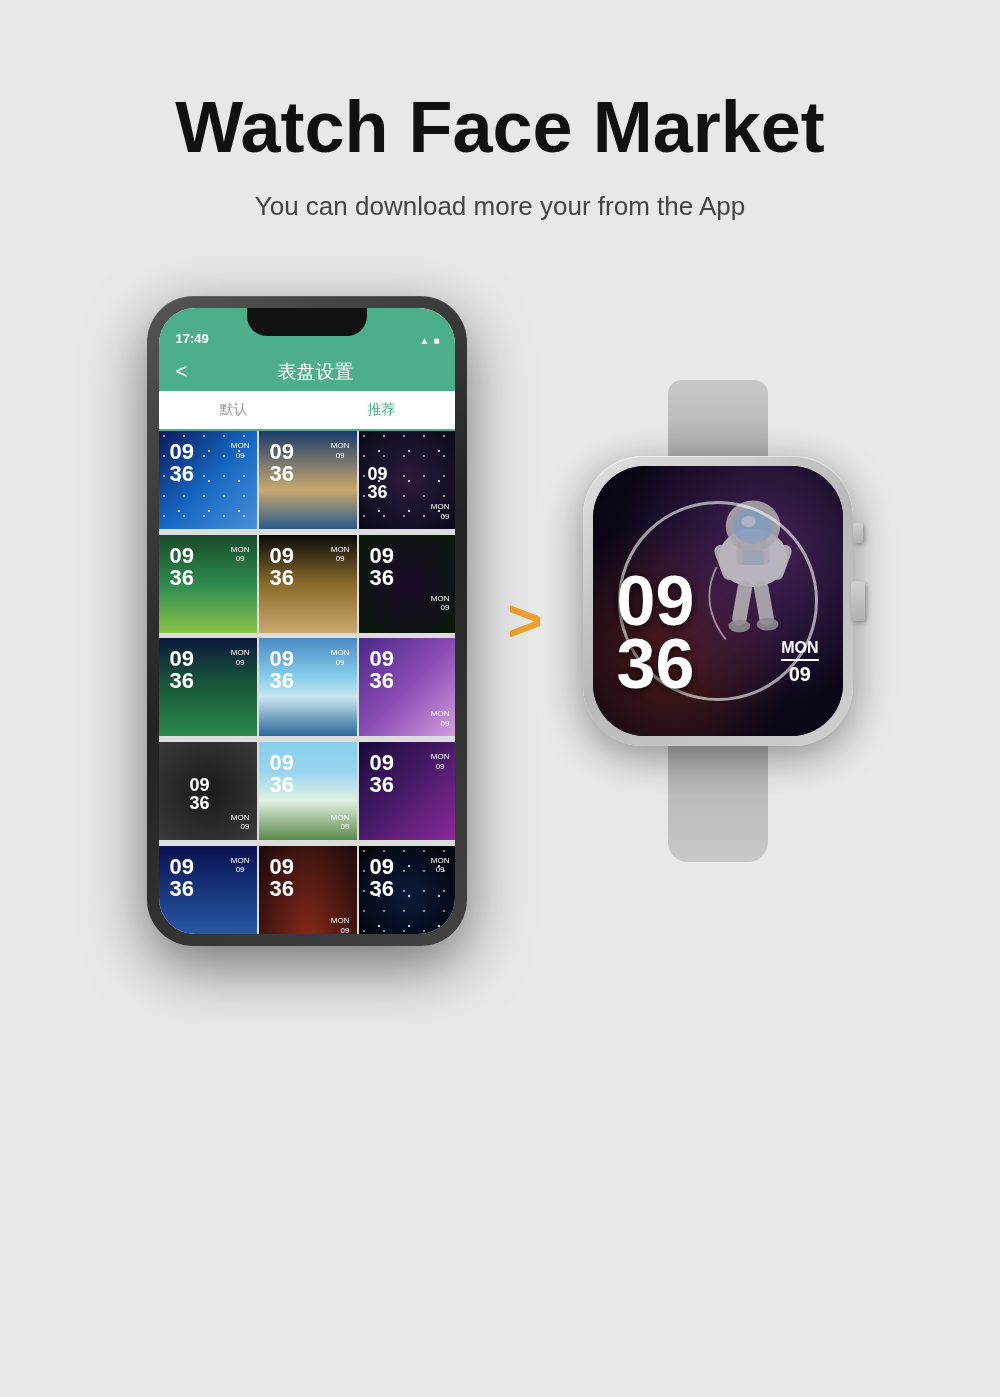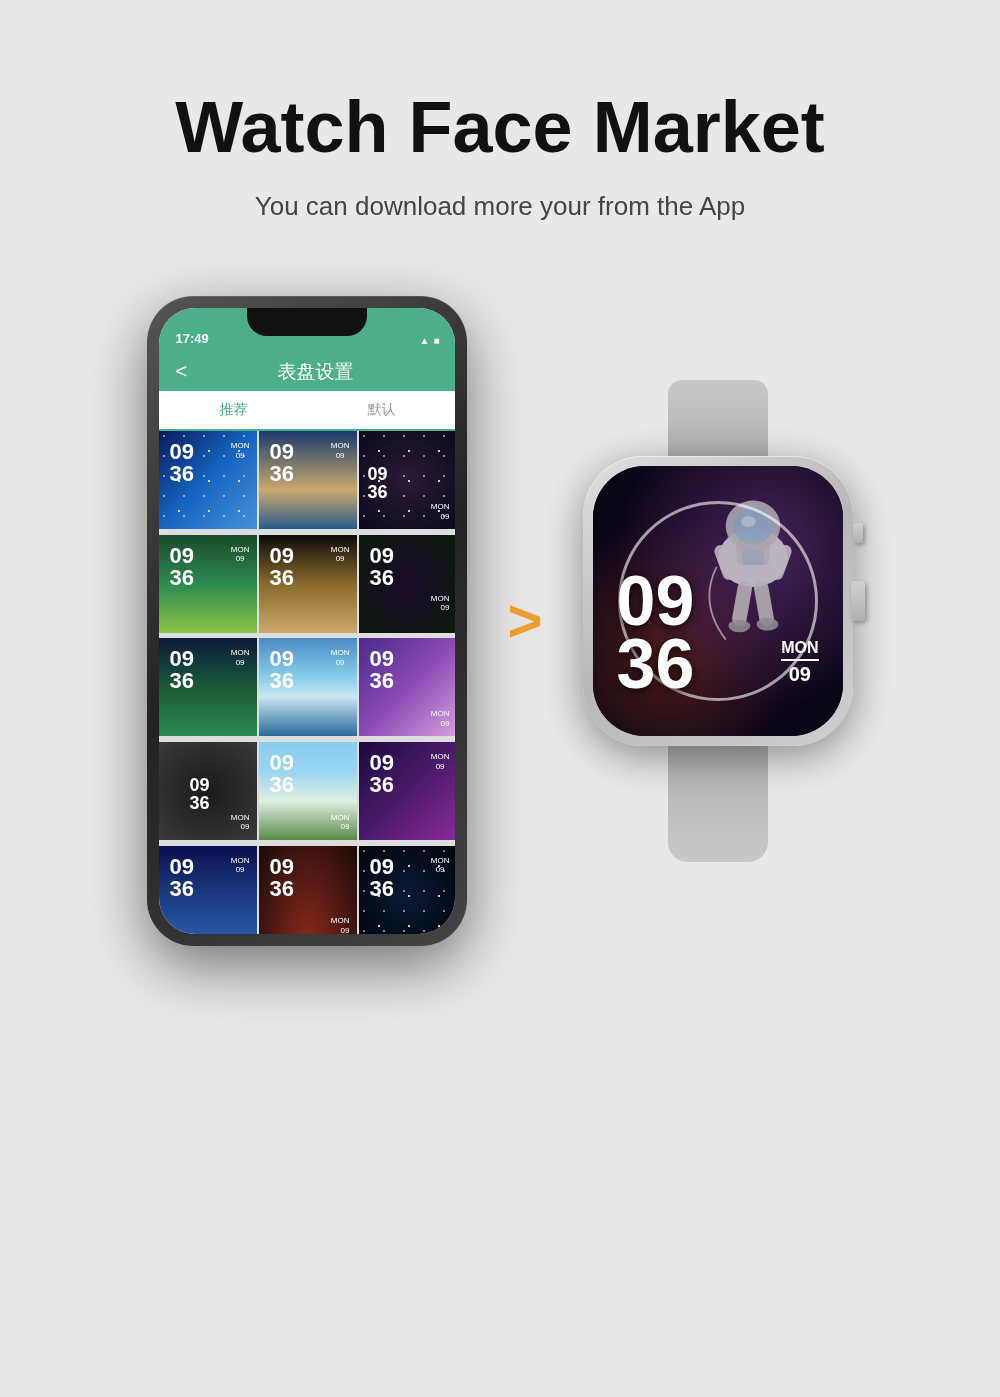--- a/index.html
+++ b/index.html
@@ -425,22 +425,22 @@
             <span>■</span>
           </div>
         </div>
 
         <div class="phone-nav">
           <span class="phone-nav-back">&lt;</span>
           <span class="phone-nav-title">表盘设置</span>
         </div>
 
         <div class="phone-tabs">
+          <div class="phone-tab">默认</div>
           <div class="phone-tab active">推荐</div>
-          <div class="phone-tab">默认</div>
         </div>
 
         <div class="watch-faces-grid" style="height:calc(100% - 110px);">
 
           <div class="face-cell face-bg-blue">
             <div class="face-stars"></div>
             <div class="face-time">
                 <span class="hour">09</span>
                 <span class="minute">36</span>
               </div>

